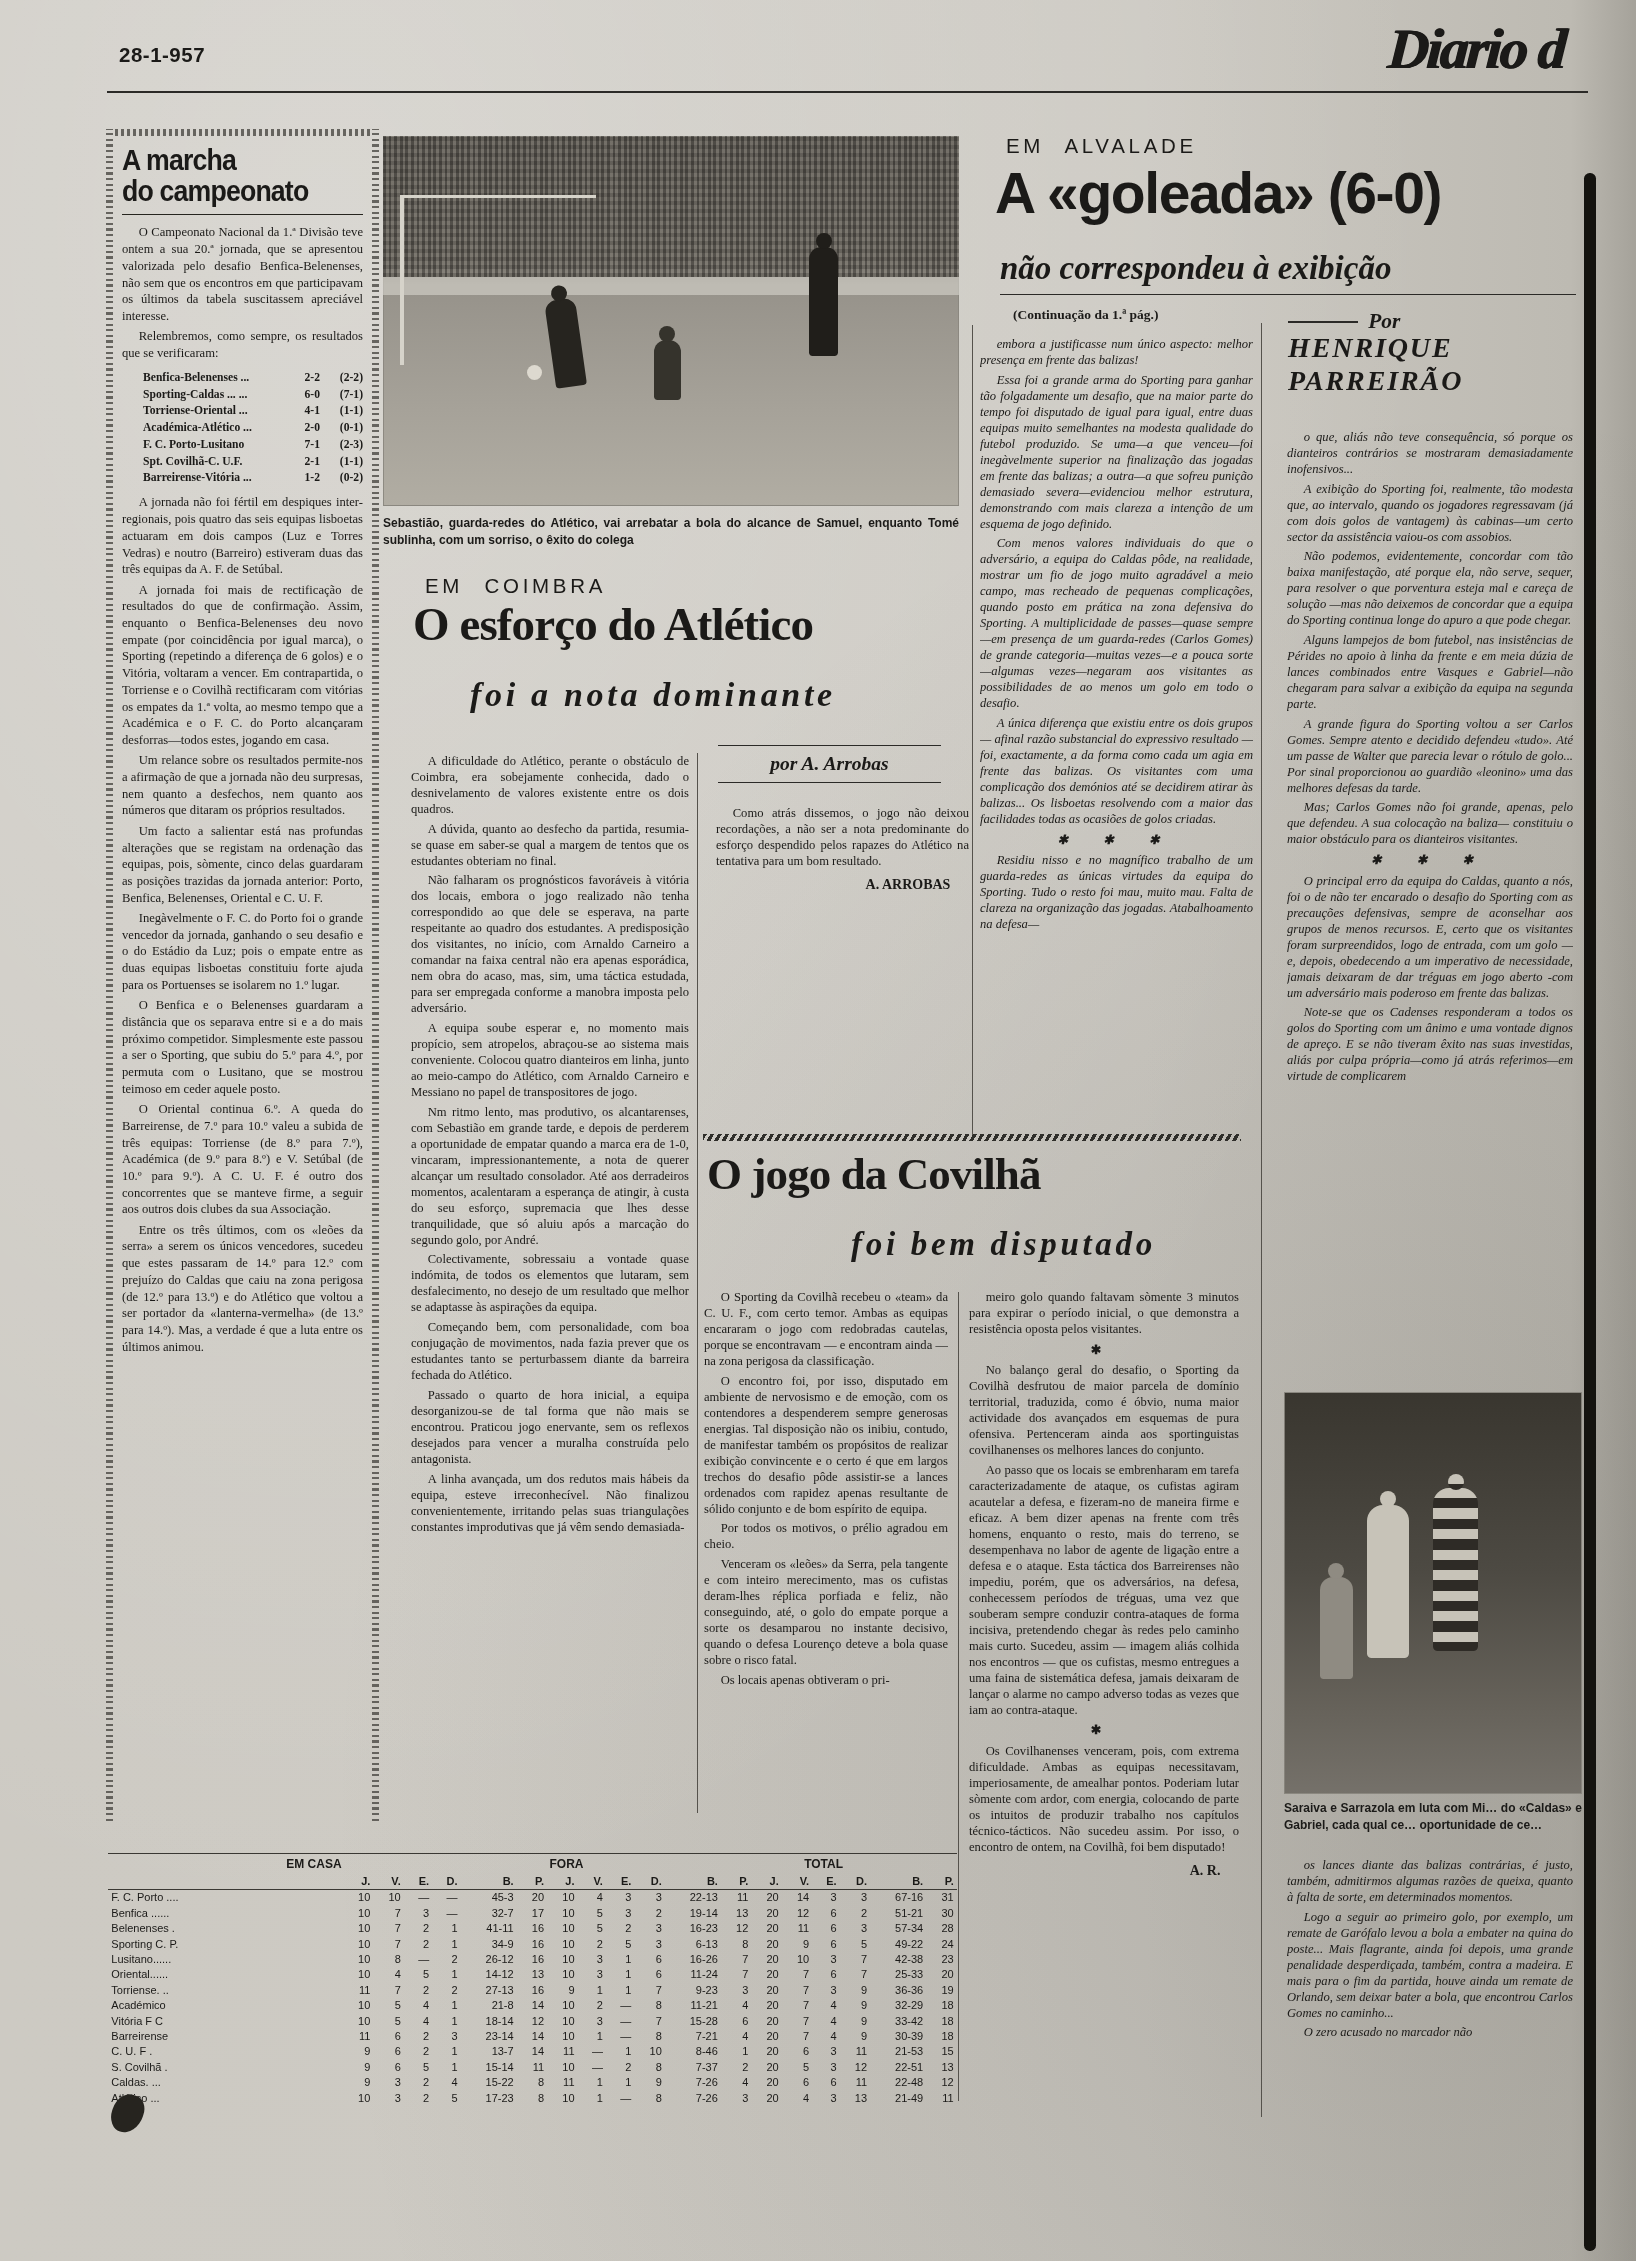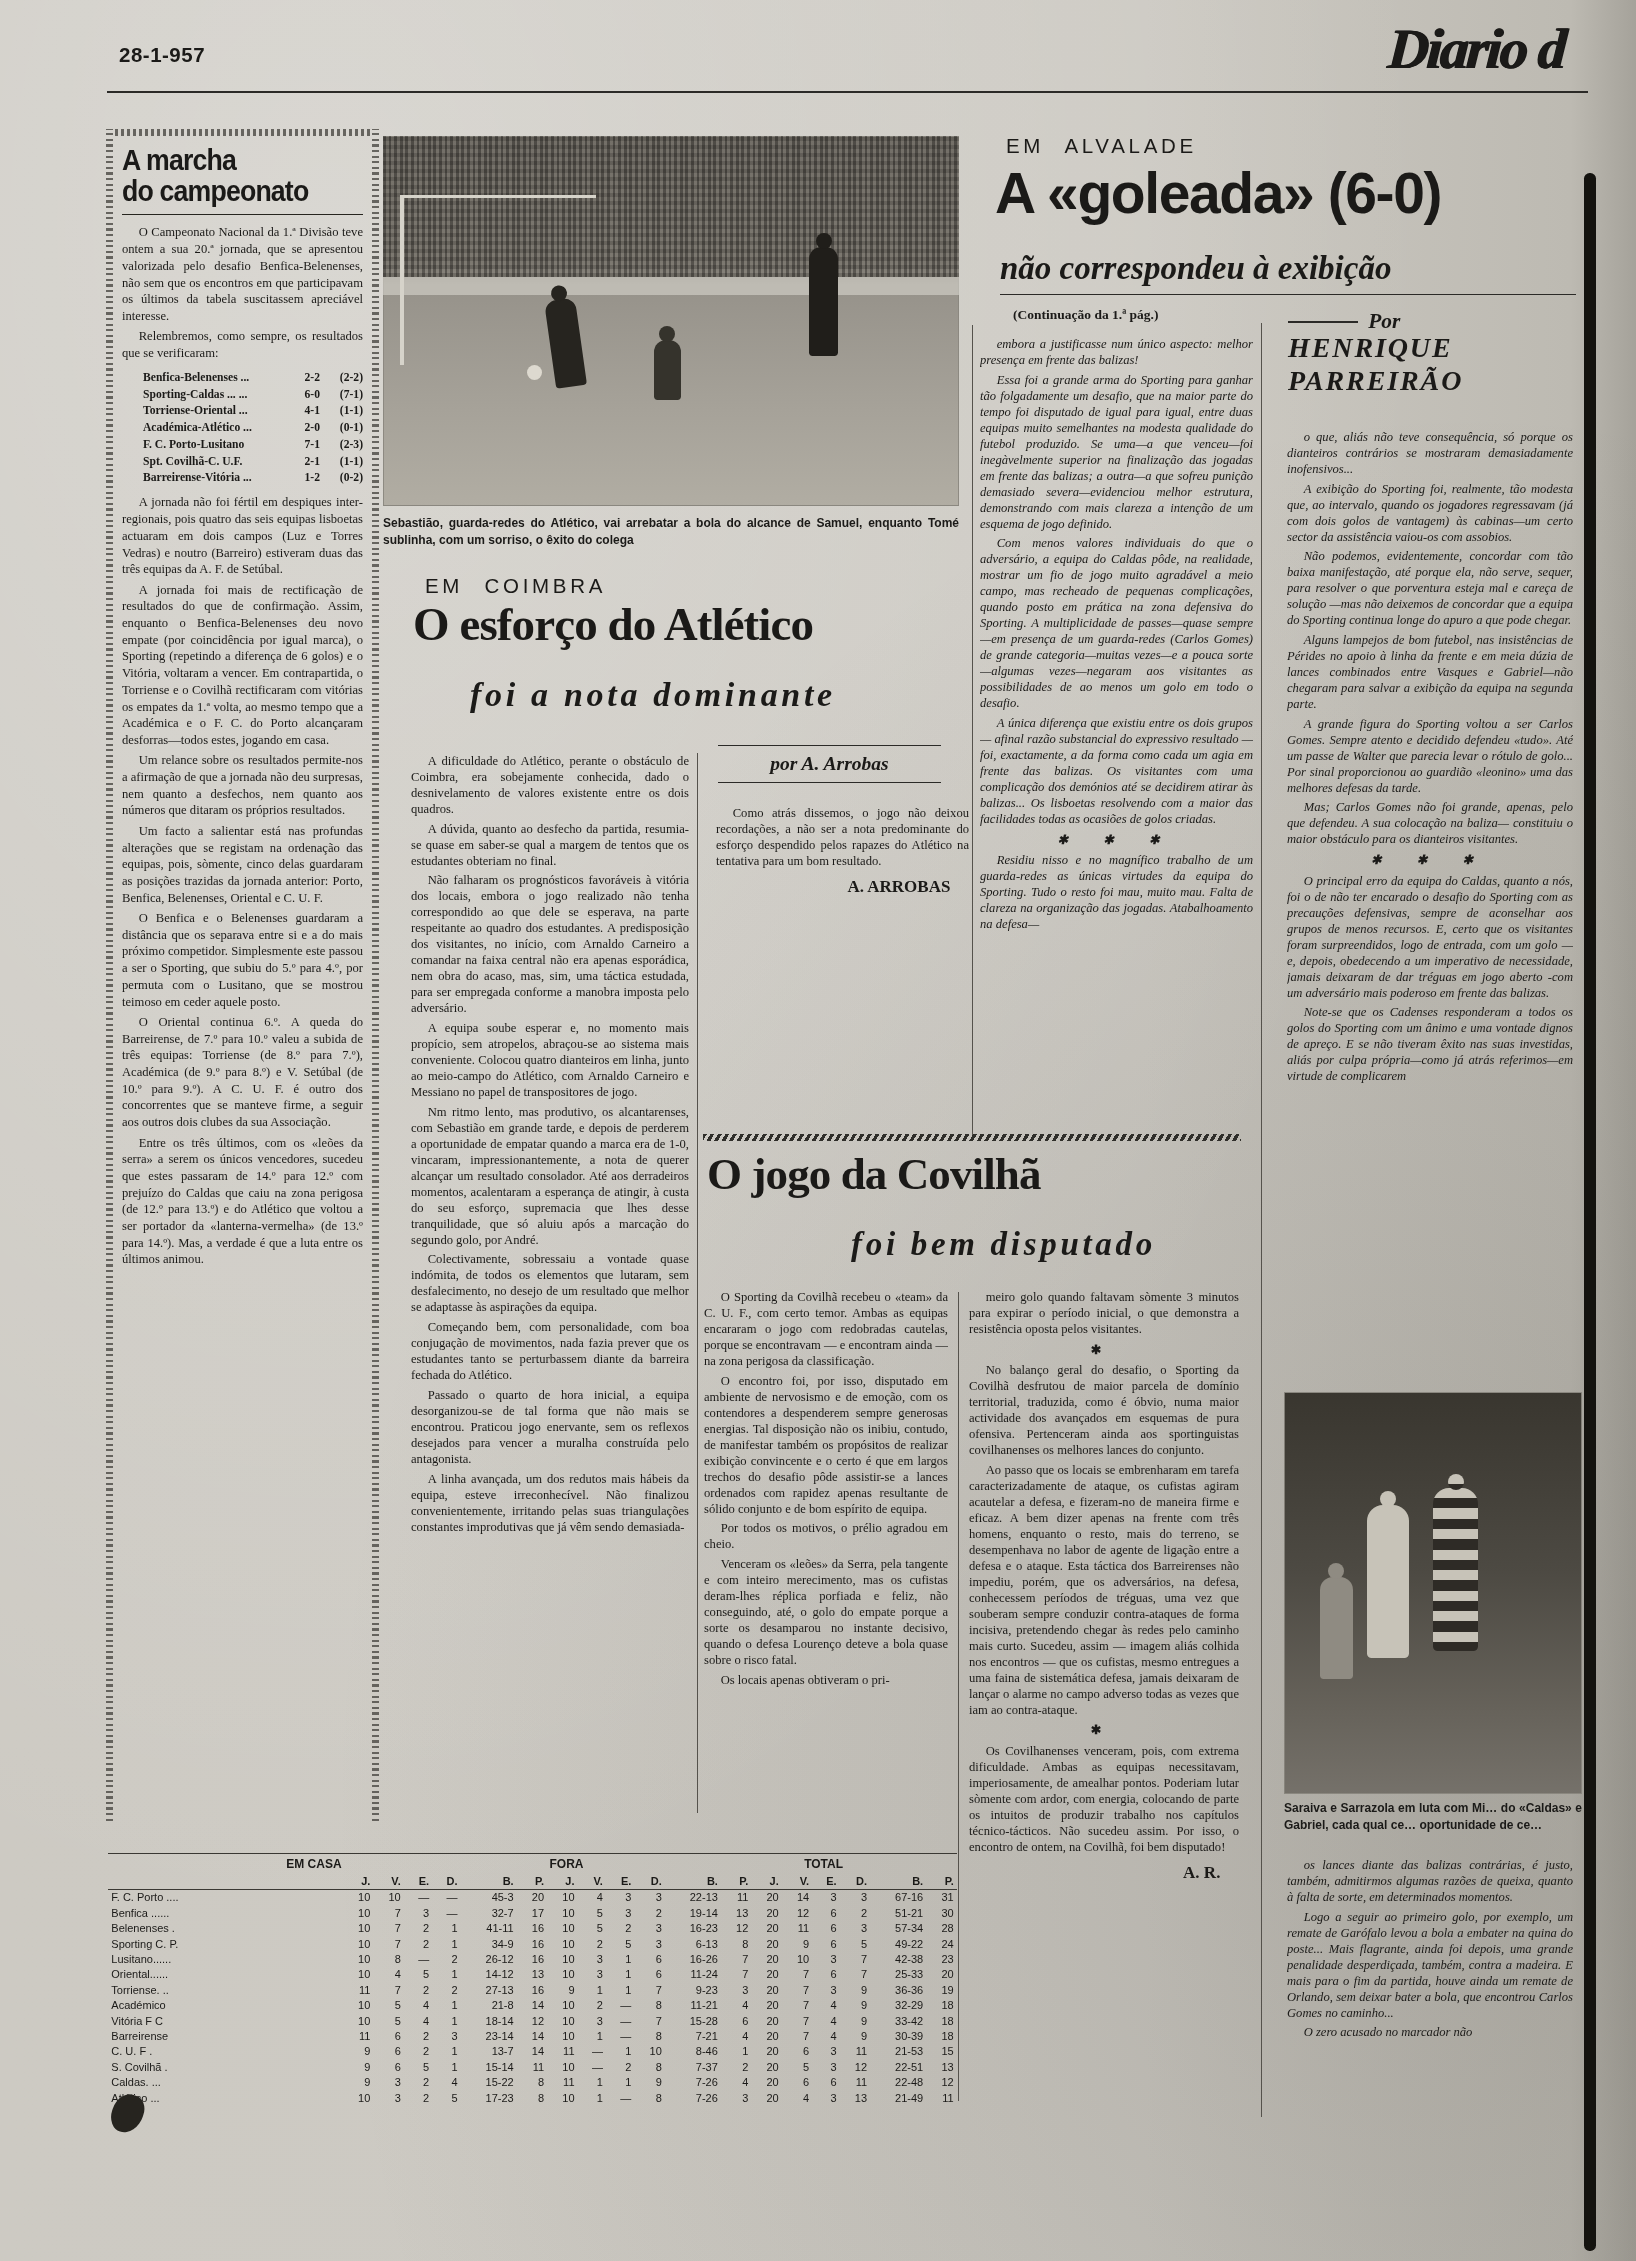--- a/index.html
+++ b/index.html
@@ -12,21 +12,21 @@
       linear-gradient(90deg,#cdcac3 0%,#ccc9c2 70%,#bdbab2 96%,#a5a29a 100%);}
   .abs{position:absolute;}
   .rule-h{background:#2b2a27;height:1.9px;}
   .rule-v{background:#55524c;width:1.4px;}
 
   
   .col{overflow:hidden;text-align:justify;}
   .col p{margin:0 0 3.7px;font-size:12.6px;line-height:16px;text-indent:16.7px;}
   .col.ital p{font-style:italic;}
   .col p.stars{text-align:center;text-indent:0;letter-spacing:16px;font-weight:bold;margin:4.6px 0;}
-  .signoff{font-weight:bold;text-align:right;font-size:17px;padding-right:18.6px;margin-top:4.6px;}
+  .signoff{font-weight:bold;text-align:right;font-size:14px;padding-right:18.6px;margin-top:4.6px;}
 
   
   .date{font:bold 20.5px/1 "Liberation Sans",sans-serif;letter-spacing:0.5px;}
   .masthead{font:bold italic 57px/1 "Liberation Serif",serif;letter-spacing:-2.3px;
             text-shadow:0.9px 0 0 #1b1a18,-0.5px 0 0 #1b1a18;transform:skewX(-4deg);}
 
   
   .left-col{width:273px;overflow:hidden;}
   .left-col .deco-v{position:absolute;top:0;bottom:0;width:7.4px;
       background:repeating-linear-gradient(0deg,#4a4843 0 2.3px,transparent 2.3px 5.6px);opacity:.8;}
@@ -149,20 +149,21 @@
             <span class="gen-cell">Barreirense-Vitória ...</span>
             <span class="gen-cell">1-2</span>
             <span class="gen-cell">(0-2)</span>
           </div>
         </div>
       <div class="col">
           <p>A jornada não foi fértil em despiques inter-regionais, pois quatro das seis equipas lisboetas actuaram em dois campos (Luz e Torres Vedras) e noutro (Barreiro) estiveram duas das três equipas da A. F. de Setúbal.</p>
           <p>A jornada foi mais de rectificação de resultados do que de confirmação. Assim, enquanto o Benfica-Belenenses deu novo empate (por coincidência por igual marca), o Sporting (repetindo a diferença de 6 golos) e o Vitória, voltaram a vencer. Em contrapartida, o Torriense e o Covilhã rectificaram com vitórias os empates da 1.ª volta, ao mesmo tempo que a Académica e o F. C. do Porto alcançaram desforras—todos estes, jogando em casa.</p>
           <p>Um relance sobre os resultados permite-nos a afirmação de que a jornada não deu surpresas, nem quanto a desfechos, nem quanto aos números que ditaram os próprios resultados.</p>
           <p>Um facto a salientar está nas profundas alterações que se registam na ordenação das equipas, pois, sòmente, cinco delas guardaram as posições trazidas da jornada anterior: Porto, Benfica, Belenenses, Oriental e C. U. F.</p>
+          <p>Inegàvelmente o F. C. do Porto foi o grande vencedor da jornada, ganhando o seu desafio e o do Estádio da Luz; pois o empate entre as duas equipas lisboetas constituiu forte ajuda para os Portuenses se isolarem no 1.º lugar.</p>
           <p>O Benfica e o Belenenses guardaram a distância que os separava entre si e a do mais próximo competidor. Simplesmente este passou a ser o Sporting, que subiu do 5.º para 4.º, por permuta com o Lusitano, que se mostrou teimoso em ceder aquele posto.</p>
           <p>O Oriental continua 6.º. A queda do Barreirense, de 7.º para 10.º valeu a subida de três equipas: Torriense (de 8.º para 7.º), Académica (de 9.º para 8.º) e V. Setúbal (de 10.º para 9.º). A C. U. F. é outro dos concorrentes que se manteve firme, a seguir aos outros dois clubes da sua Associação.</p>
           <p>Entre os três últimos, com os «leões da serra» a serem os únicos vencedores, sucedeu que estes passaram de 14.º para 12.º com prejuízo do Caldas que caiu na zona perigosa (de 12.º para 13.º) e do Atlético que voltou a ser portador da «lanterna-vermelha» (de 13.º para 14.º). Mas, a verdade é que a luta entre os últimos animou.</p>
         </div>
     </div>
   </div>
 
   <div class="abs photo photo-top" style="left:383px;top:136px;width:576px;height:370px;">
     <div class="crowd"></div>
     <div class="band"></div>

